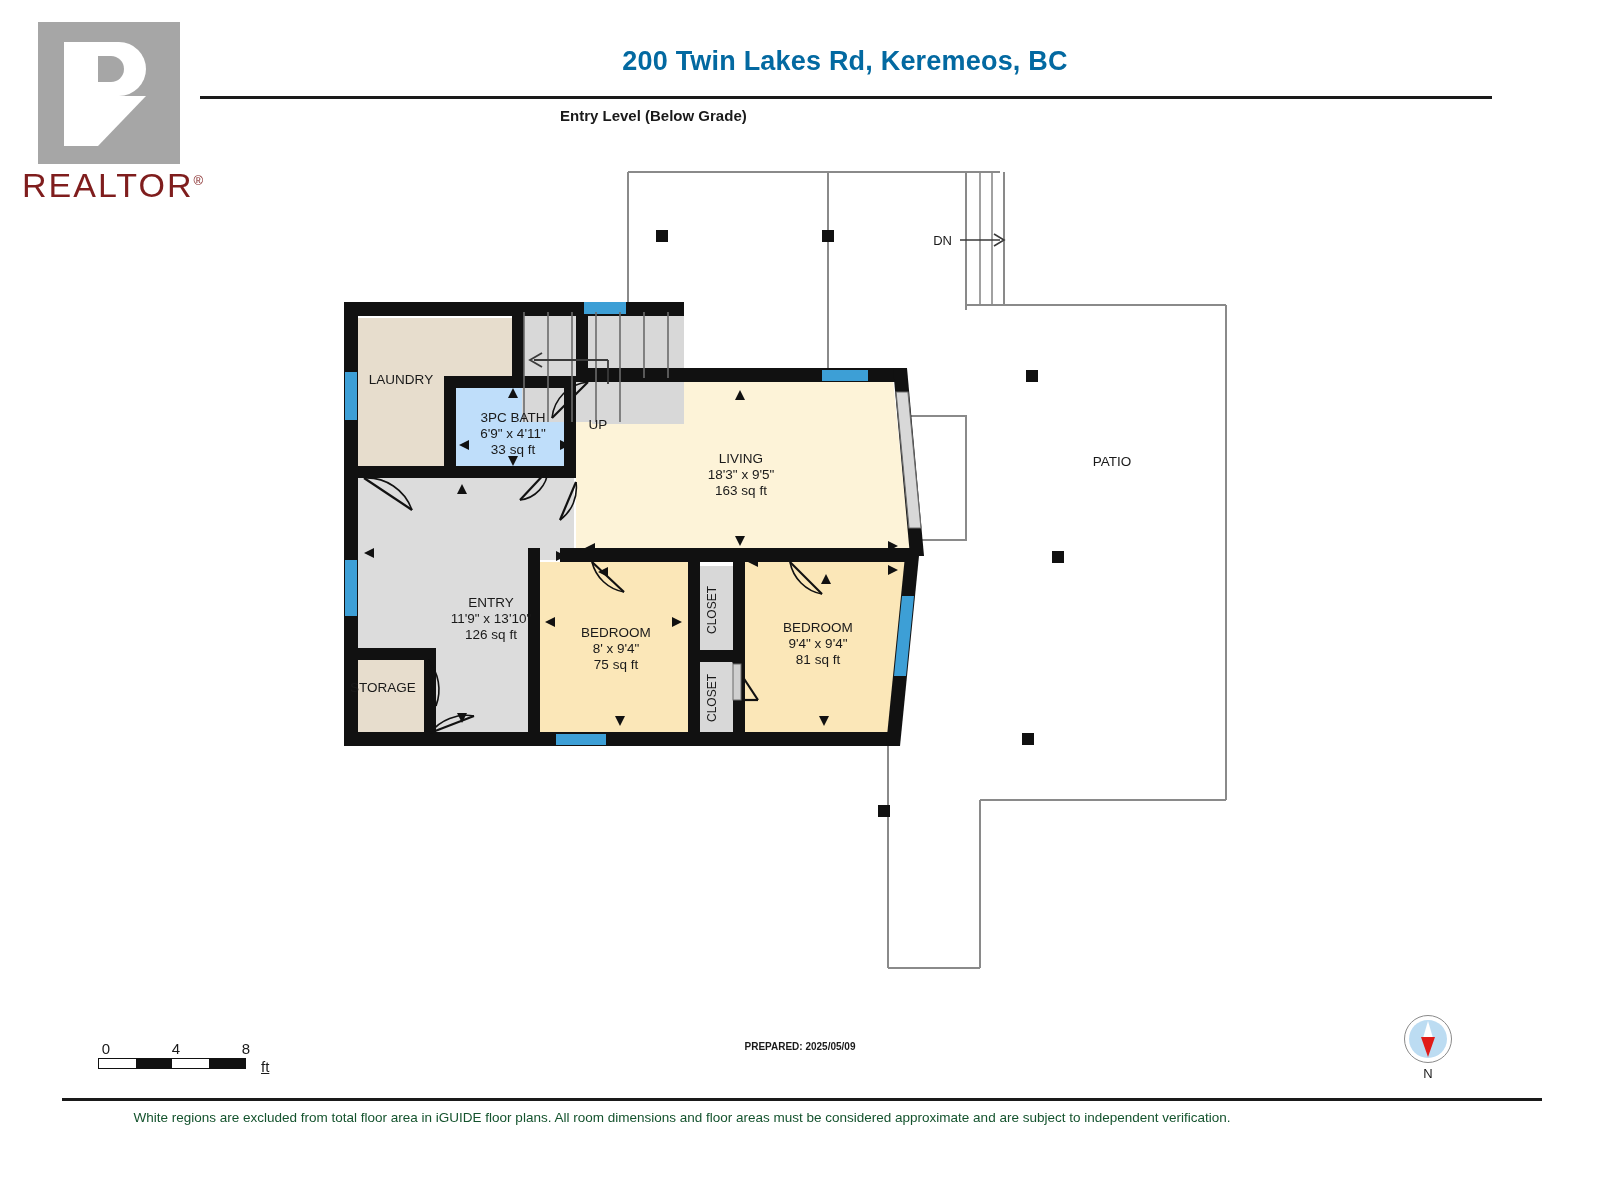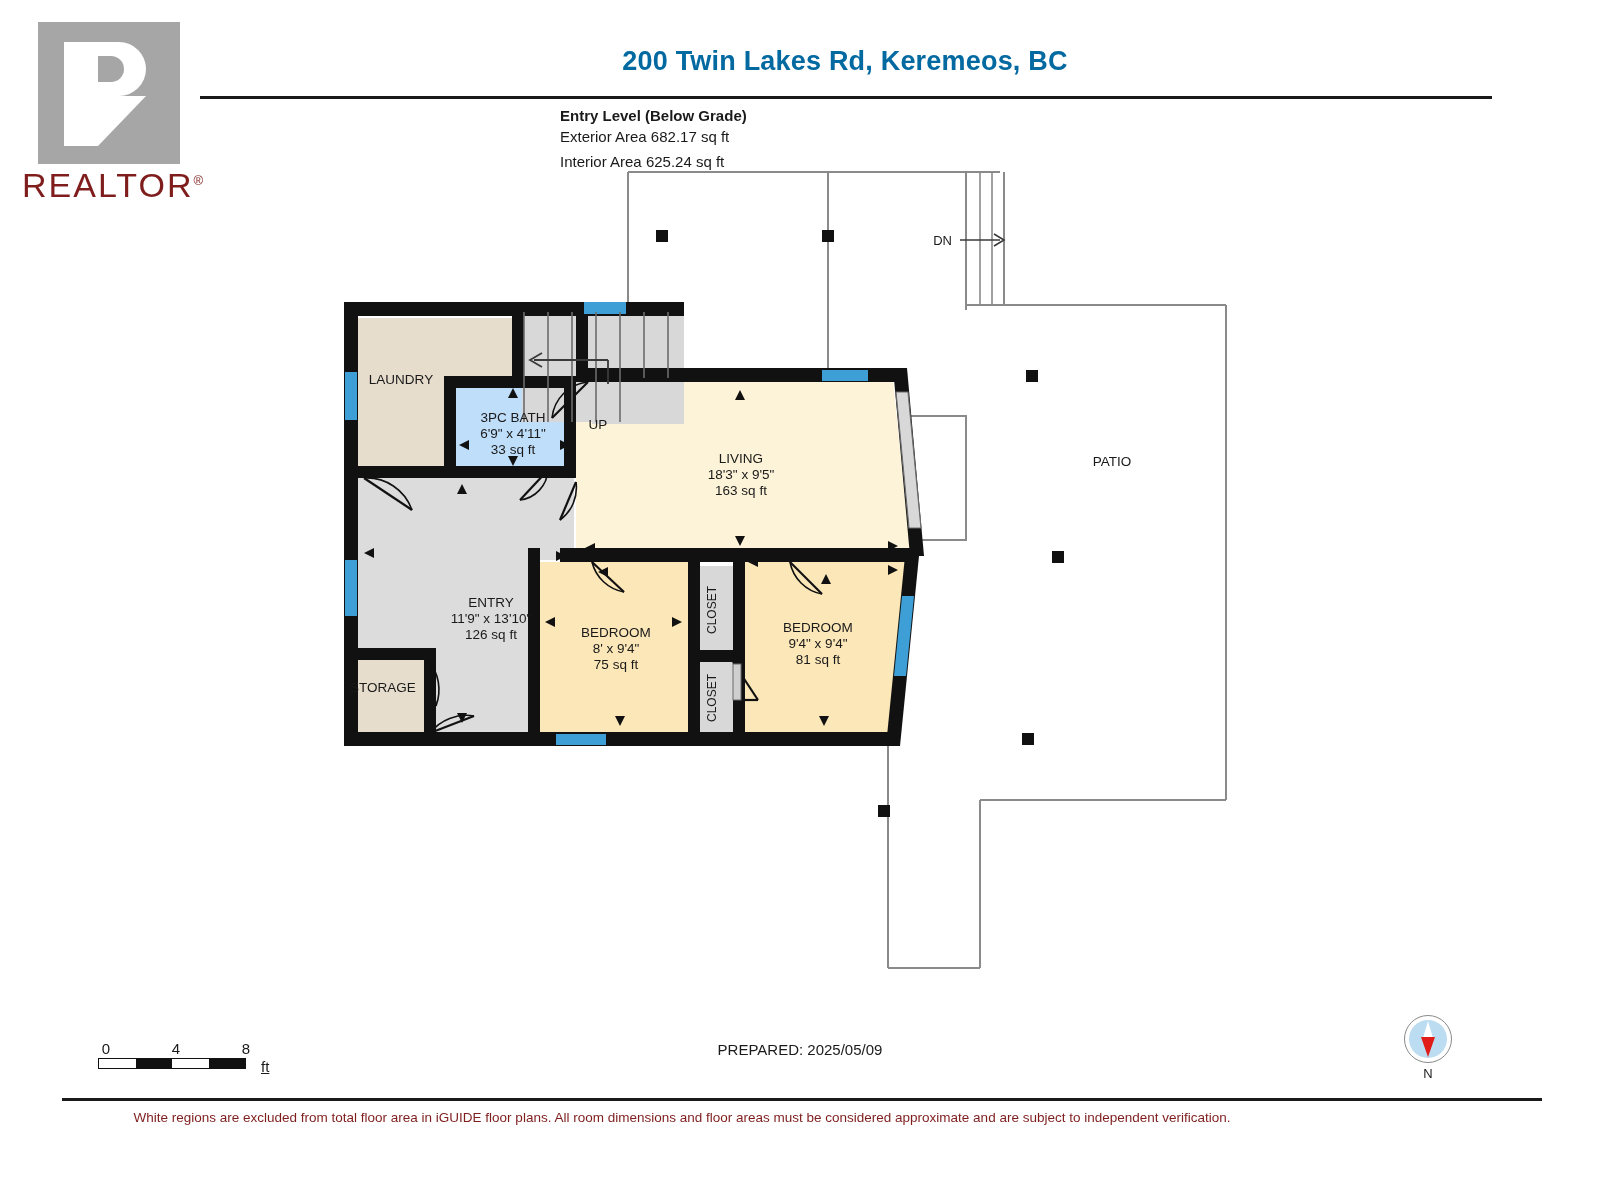--- a/index.html
+++ b/index.html
@@ -97,22 +97,22 @@
     width: 1292px;
     height: 3px;
     background: #1a1a1a;
   }
 
   #level-info {
     position: absolute;
     left: 560px;
     top: 106px;
     display: flex;
+    gap: 16px;
     align-items: flex-start;
-    flex-direction: column;
   }
   #level-name {
     font-size: 15px;
     font-weight: bold;
     padding-top: 1px;
     white-space: nowrap;
   }
   #level-areas {
     font-size: 15px;
     line-height: 25px;
@@ -164,21 +164,22 @@
     font-size: 15px;
     text-decoration: underline;
   }
 
   #prepared {
     position: absolute;
     left: 0;
     top: 1041px;
     width: 1600px;
     text-align: center;
-    font-size: 15px;
+    font-size: 10px;
+    font-weight: bold;
   }
 
   #compass {
     position: absolute;
     left: 1400px;
     top: 1015px;
     width: 56px;
     text-align: center;
   }
   #compass .dial {
@@ -234,21 +235,21 @@
     height: 3px;
     background: #1a1a1a;
   }
   #disclaimer {
     position: absolute;
     left: 0;
     top: 1110px;
     width: 1364px;
     text-align: center;
     font-size: 13.5px;
-    color: #7f1d1d;
+    color: #14532d;
   }
 </style>
 </head>
 <body>
 
 <div id="realtor-logo">
   <div class="r-stem"></div>
   <div class="r-bowl"></div>
   <div class="r-bowl-hole"></div>
   <div class="r-leg"></div>
@@ -257,24 +258,20 @@
   <span>REALTOR</span><sup>®</sup>
 </div>
 
 <div id="title-block">
   <div id="page-title">200 Twin Lakes Rd, Keremeos, BC</div>
 </div>
 <div id="title-rule"></div>
 
 <div id="level-info">
   <div id="level-name">Entry Level (Below Grade)</div>
-  <div id="level-areas">
-    <div>Exterior Area 682.17 sq ft</div>
-    <div>Interior Area 625.24 sq ft</div>
-  </div>
 </div>
 
 <svg id="plan" viewBox="0 0 1600 1200">
 
   <g fill="none" stroke="#8a8a8a" stroke-width="2">
     <path d="M628,172 L1000,172"></path>
     <path d="M628,172 L628,310"></path>
     <path d="M828,172 L828,378"></path>
     <path d="M966,172 L966,310"></path>
     <path d="M1004,172 L1004,305"></path>

